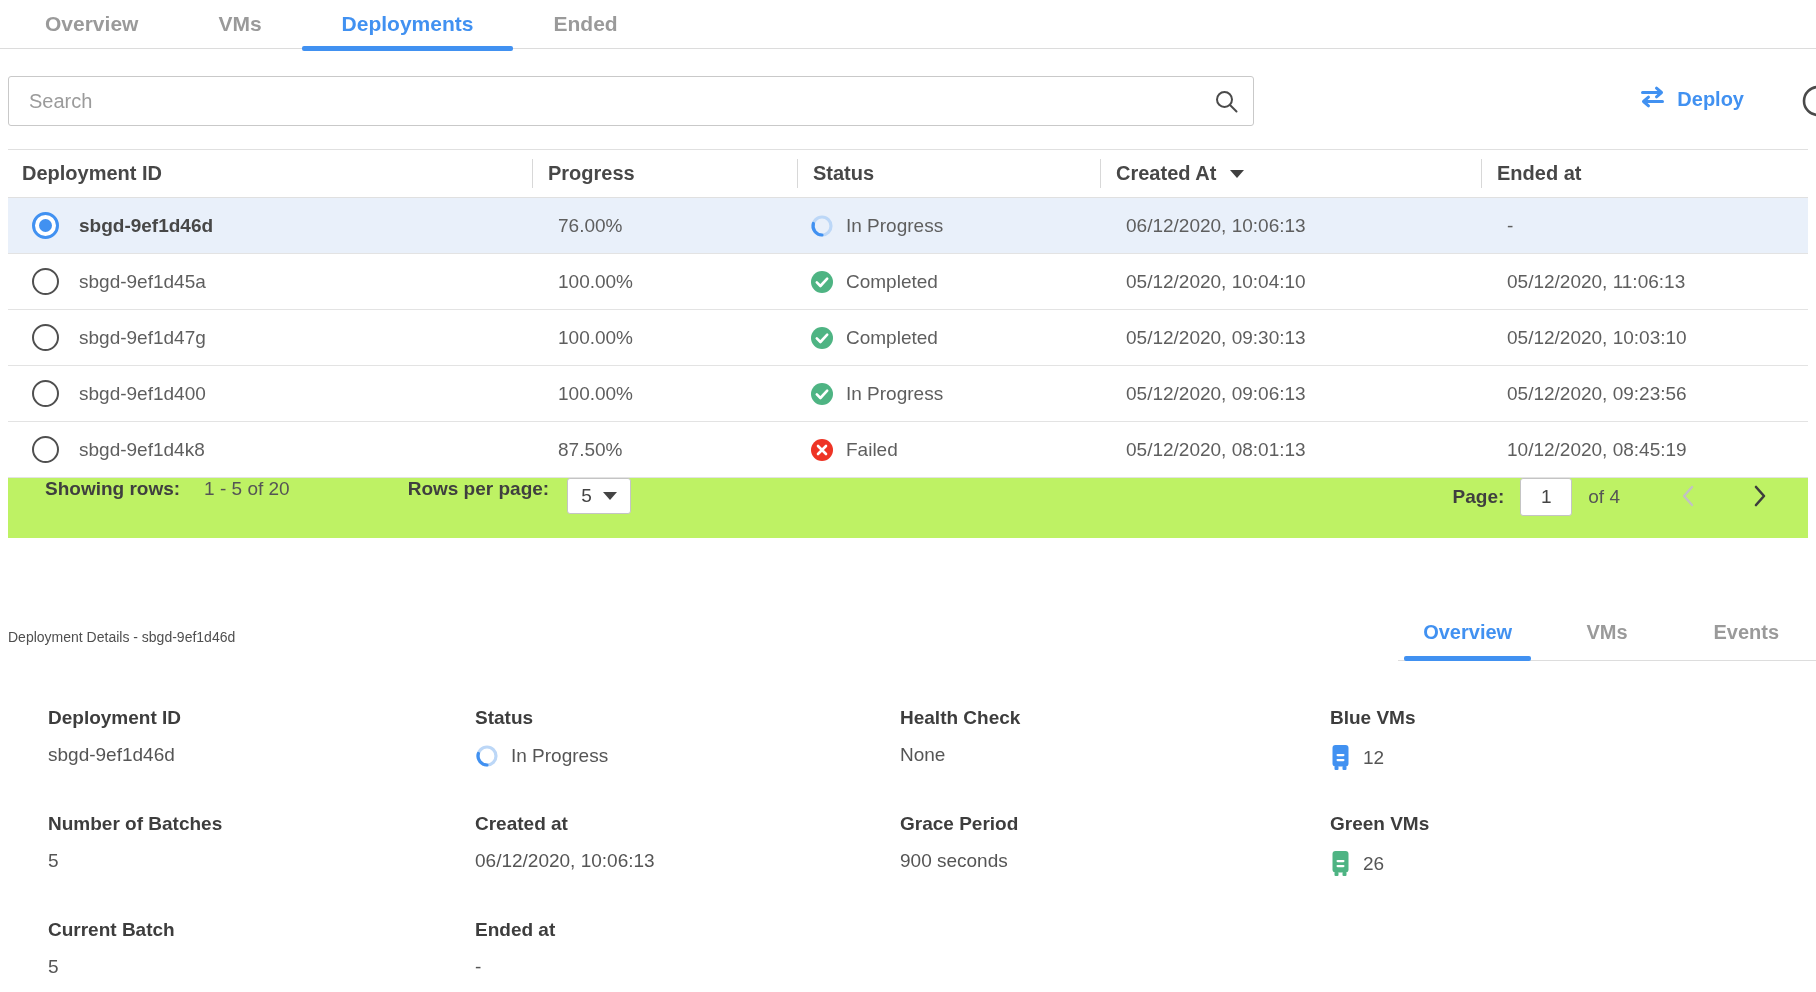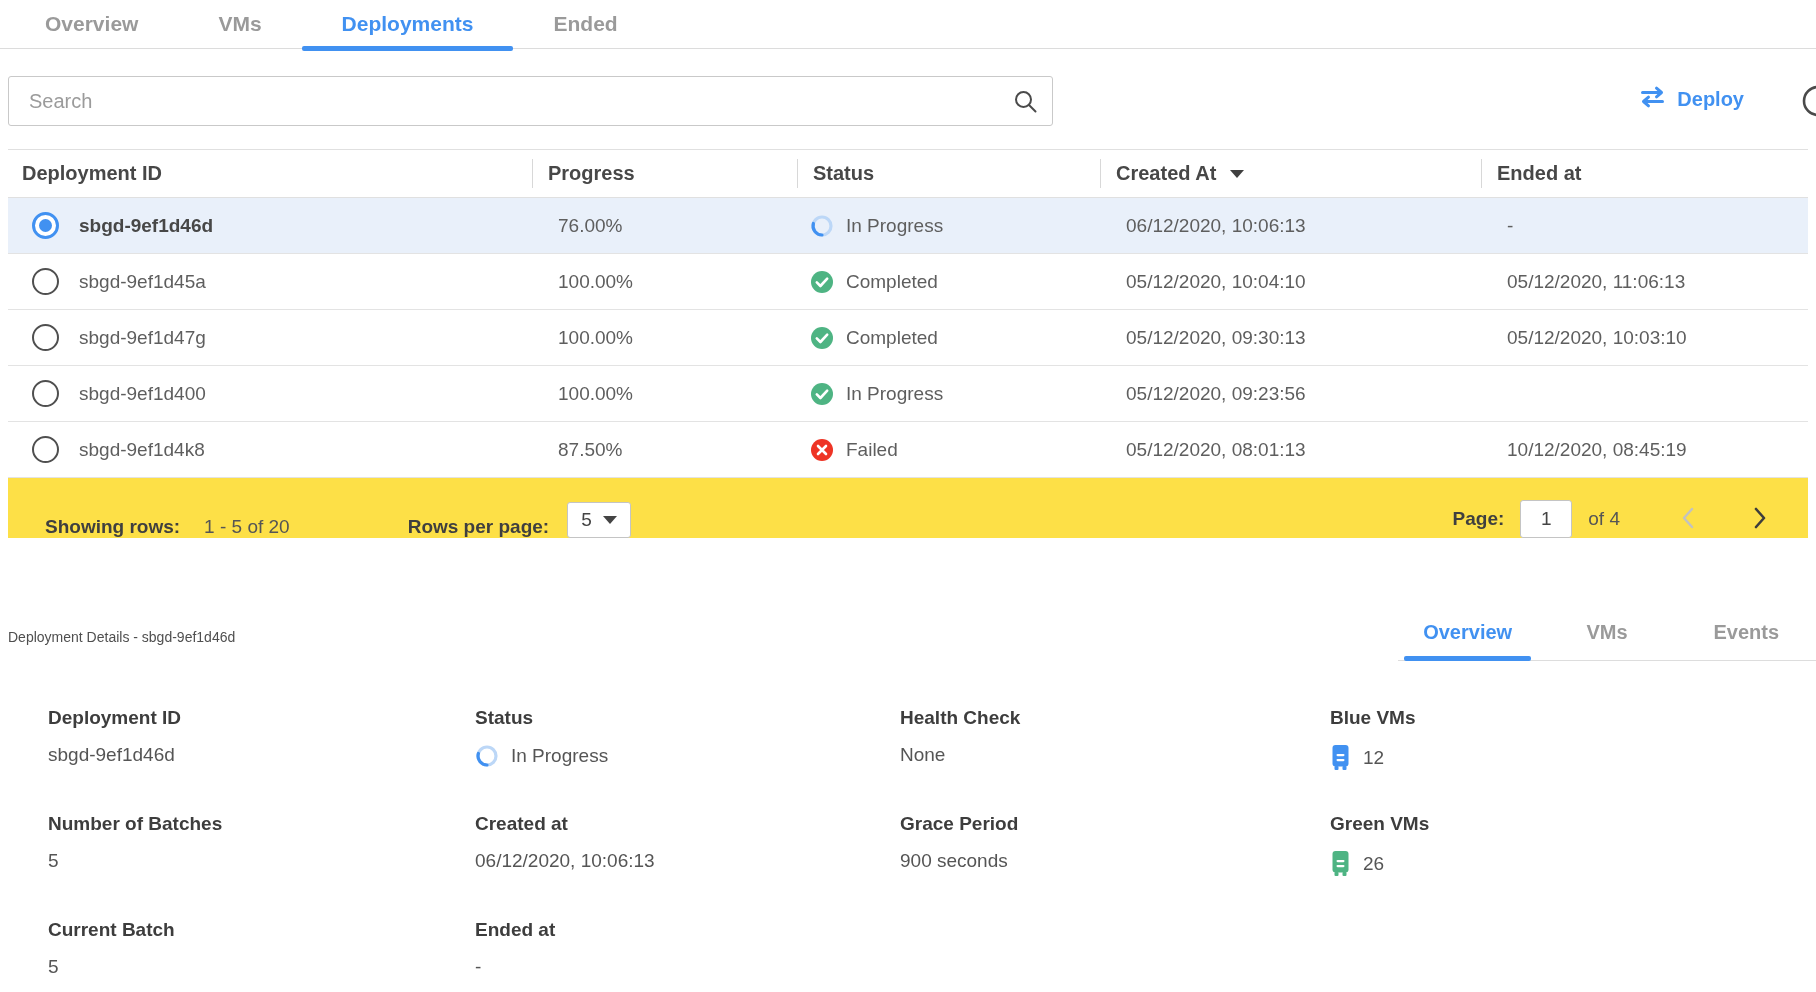--- a/index.html
+++ b/index.html
@@ -7,21 +7,21 @@
     font-family:"Liberation Sans", sans-serif; color:#4d4d4d; }
 
   
   .tabbar { display:flex; align-items:flex-start; height:49px; border-bottom:1px solid #dcdcdc; padding-left:5px; }
   .top-tab { position:relative; padding:12px 40px 14px; font-size:21px; font-weight:bold; color:#9a9a9a; cursor:pointer; white-space:nowrap; }
   .top-tab.active { color:var(--accent); }
   .top-tab.active::after { content:""; position:absolute; left:0; right:0; bottom:-1px; height:5px; background:var(--accent); border-radius:2px; }
 
   
   .toolbar-row { position:relative; height:50px; margin:27px 8px 0; }
-  .search-wrap { position:relative; width:1045px; height:50px; }
+  .search-wrap { position:relative; width:1246px; height:50px; }
   .search-input { width:100%; height:100%; border:1px solid #c9c9c9; border-radius:3px; padding:0 52px 0 20px;
     font-size:20px; font-family:inherit; color:#555; outline:none; }
   .search-input::placeholder { color:#9b9b9b; }
   .search-icon { position:absolute; right:14px; top:12px; }
   .deploy-btn { position:absolute; right:64px; top:10px; display:flex; align-items:center; gap:11px;
     color:var(--accent); font-size:20px; font-weight:bold; cursor:pointer; background:none; border:none; font-family:inherit; }
   .history-wrap { position:absolute; left:1788px; top:6px; width:28px; height:38px; overflow:hidden; }
 
   
   .table { margin:23px 8px 0; }
@@ -42,21 +42,21 @@
   .row.selected .id-label { font-weight:bold; color:#474747; }
 
   .radio { width:27px; height:27px; border-radius:50%; border:2.5px solid #4f4f4f; display:flex; align-items:center; justify-content:center; flex:none; background:#fff; }
   .row.selected .radio { border:3px solid var(--accent); }
   .radio .dot { width:13px; height:13px; border-radius:50%; background:var(--accent); display:none; }
   .row.selected .radio .dot { display:block; }
 
   .status-icon-slot { width:24px; height:24px; flex:none; display:flex; align-items:center; justify-content:center; }
 
   
-  .tfooter { height:60px; margin:0 8px; background:#fde047; display:flex; align-items:flex-end; font-size:19px; padding:0 36px 0 37px; }
+  .tfooter { height:60px; margin:0 8px; background:#bef264; display:flex; align-items:flex-start; font-size:19px; padding:0 36px 0 37px; }
   .lbl-bold { font-weight:bold; color:#3f3f3f; }
   .showing-value { margin-left:24px; color:#555; }
   .rpp-label { margin-left:118px; }
   .rpp-select { margin-left:18px; width:64px; height:36px; background:#fff; border:1px solid #c4c4c4; border-radius:3px;
     display:flex; align-items:center; justify-content:center; gap:11px; cursor:pointer; color:#444; }
   .rpp-caret { width:0; height:0; border-left:7px solid transparent; border-right:7px solid transparent; border-top:8px solid #444; }
   .pager { margin-left:auto; display:flex; align-items:center; }
   .page-input { width:52px; height:38px; margin-left:16px; border:1px solid #c4c4c4; border-radius:3px; text-align:center;
     font-size:19px; font-family:inherit; color:#444; outline:none; background:#fff; }
   .page-total { margin-left:16px; color:#555; }
@@ -233,20 +233,23 @@
         </div>
     <div class="cell c-status">
       <span class="status-icon-slot">
             <svg width="24" height="24" viewBox="0 0 24 24">
     <circle cx="12" cy="12" r="11" fill="#4eb483"></circle>
     <polyline points="6.8,12.4 10.4,16 17.2,8.6" fill="none" stroke="#fff" stroke-width="2.6" stroke-linecap="round" stroke-linejoin="round"></polyline>
   </svg>
           </span>
       <span>In Progress</span>
     </div>
+    <div class="cell">
+          <span>05/12/2020, 09:06:13</span>
+        </div>
     <div class="cell">
           <span>05/12/2020, 09:23:56</span>
         </div>
   </div>
       <div class="grid-row row">
     <div class="cell c-id">
       <span class="radio"></span>
       <span class="id-label">sbgd-9ef1d4k8</span>
     </div>
     <div class="cell">

